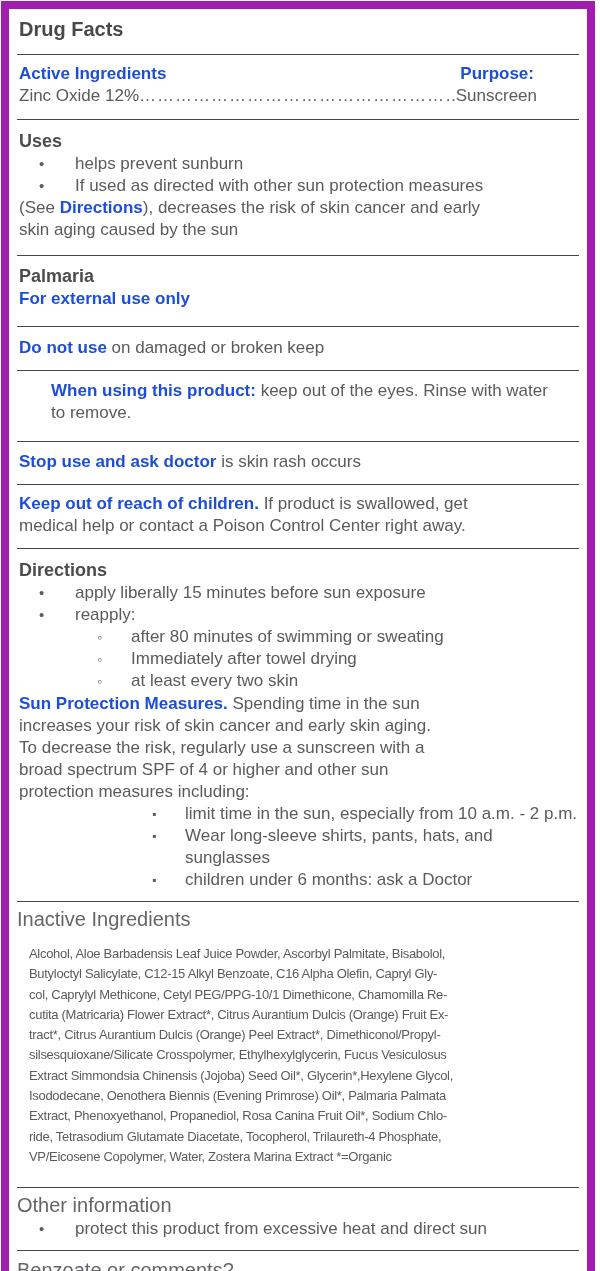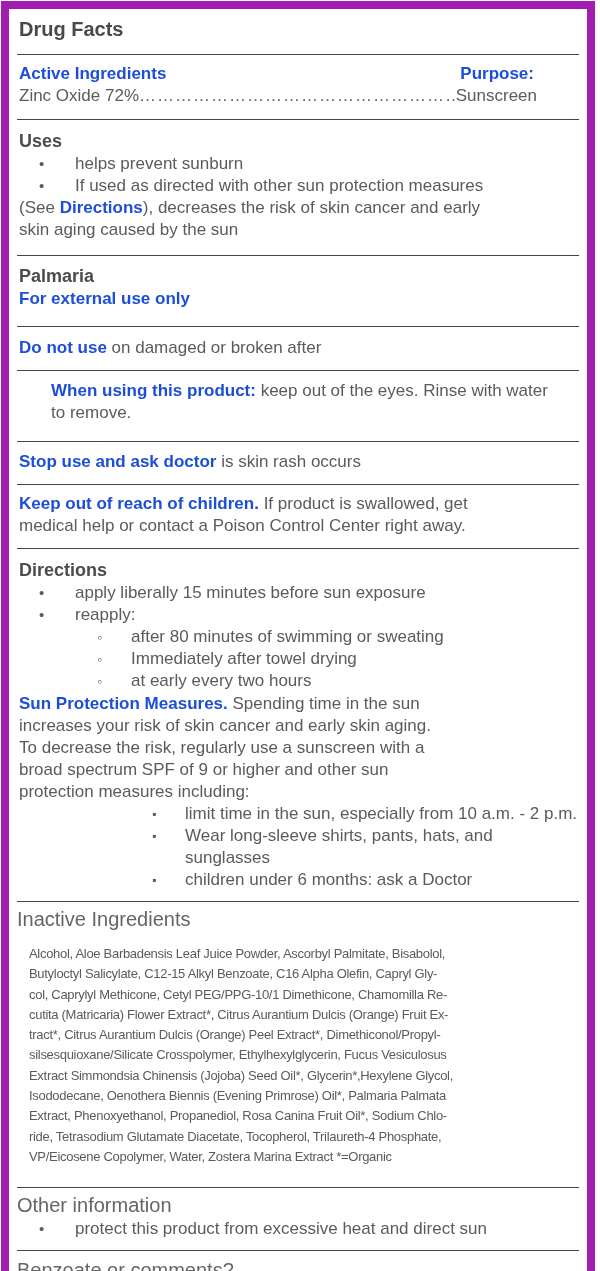--- a/index.html
+++ b/index.html
@@ -97,21 +97,21 @@
   <h1 class="title">Drug Facts</h1>
 
   <div class="rule"></div>
 
   <section style="padding:8px 0 12px 0;">
     <div class="heads-row">
       <span class="b">Active Ingredients</span>
       <span class="b">Purpose:</span>
     </div>
     <div class="dots-row">
-      <span>Zinc Oxide 72%</span>
+      <span>Zinc Oxide 12%</span>
       <span class="leader">……………………………………………………………………………………………………</span>
       <span>Sunscreen</span>
     </div>
   </section>
 
   <div class="rule"></div>
 
   <section class="tight" style="padding-bottom:14px;">
     <h2 class="sec-head">Uses</h2>
     <div class="li l1">
@@ -129,21 +129,21 @@
   <div class="rule"></div>
 
   <section style="padding:8px 0 16px 0;">
     <h2 class="sec-head">Palmaria</h2>
     <p class="body-line b">For external use only</p>
   </section>
 
   <div class="rule"></div>
 
   <section style="padding:10px 0 11px 0;">
-    <p class="body-line"><span class="b">Do not use</span><span class="pre"> on damaged or broken after</span></p>
+    <p class="body-line"><span class="b">Do not use</span><span class="pre"> on damaged or broken keep</span></p>
   </section>
 
   <div class="rule"></div>
 
   <section style="padding:9px 0 17px 0;margin-left:32px;">
     <p class="body-line"><span class="b">When using this product:</span><span class="pre"> keep out of the eyes. Rinse with water
 to remove.</span></p>
   </section>
 
   <div class="rule"></div>
@@ -174,26 +174,26 @@
     <div class="li l2">
       <span class="marker">◦</span>
       <span>after 80 minutes of swimming or sweating</span>
     </div>
     <div class="li l2">
       <span class="marker">◦</span>
       <span>Immediately after towel drying</span>
     </div>
     <div class="li l2">
       <span class="marker">◦</span>
-      <span>at early every two hours</span>
+      <span>at least every two skin</span>
     </div>
     <p class="body-line" style="margin-top:1px;"><span class="b">Sun Protection Measures.</span><span class="pre"> Spending time in the sun
 increases your risk of skin cancer and early skin aging.
 To decrease the risk, regularly use a sunscreen with a
-broad spectrum SPF of 9 or higher and other sun
+broad spectrum SPF of 4 or higher and other sun
 protection measures including:</span></p>
     <div class="li l3">
       <span class="marker">▪</span>
       <span>limit time in the sun, especially from 10 a.m. - 2 p.m.</span>
     </div>
     <div class="li l3">
       <span class="marker">▪</span>
       <span>Wear long-sleeve shirts, pants, hats, and sunglasses</span>
     </div>
     <div class="li l3">

